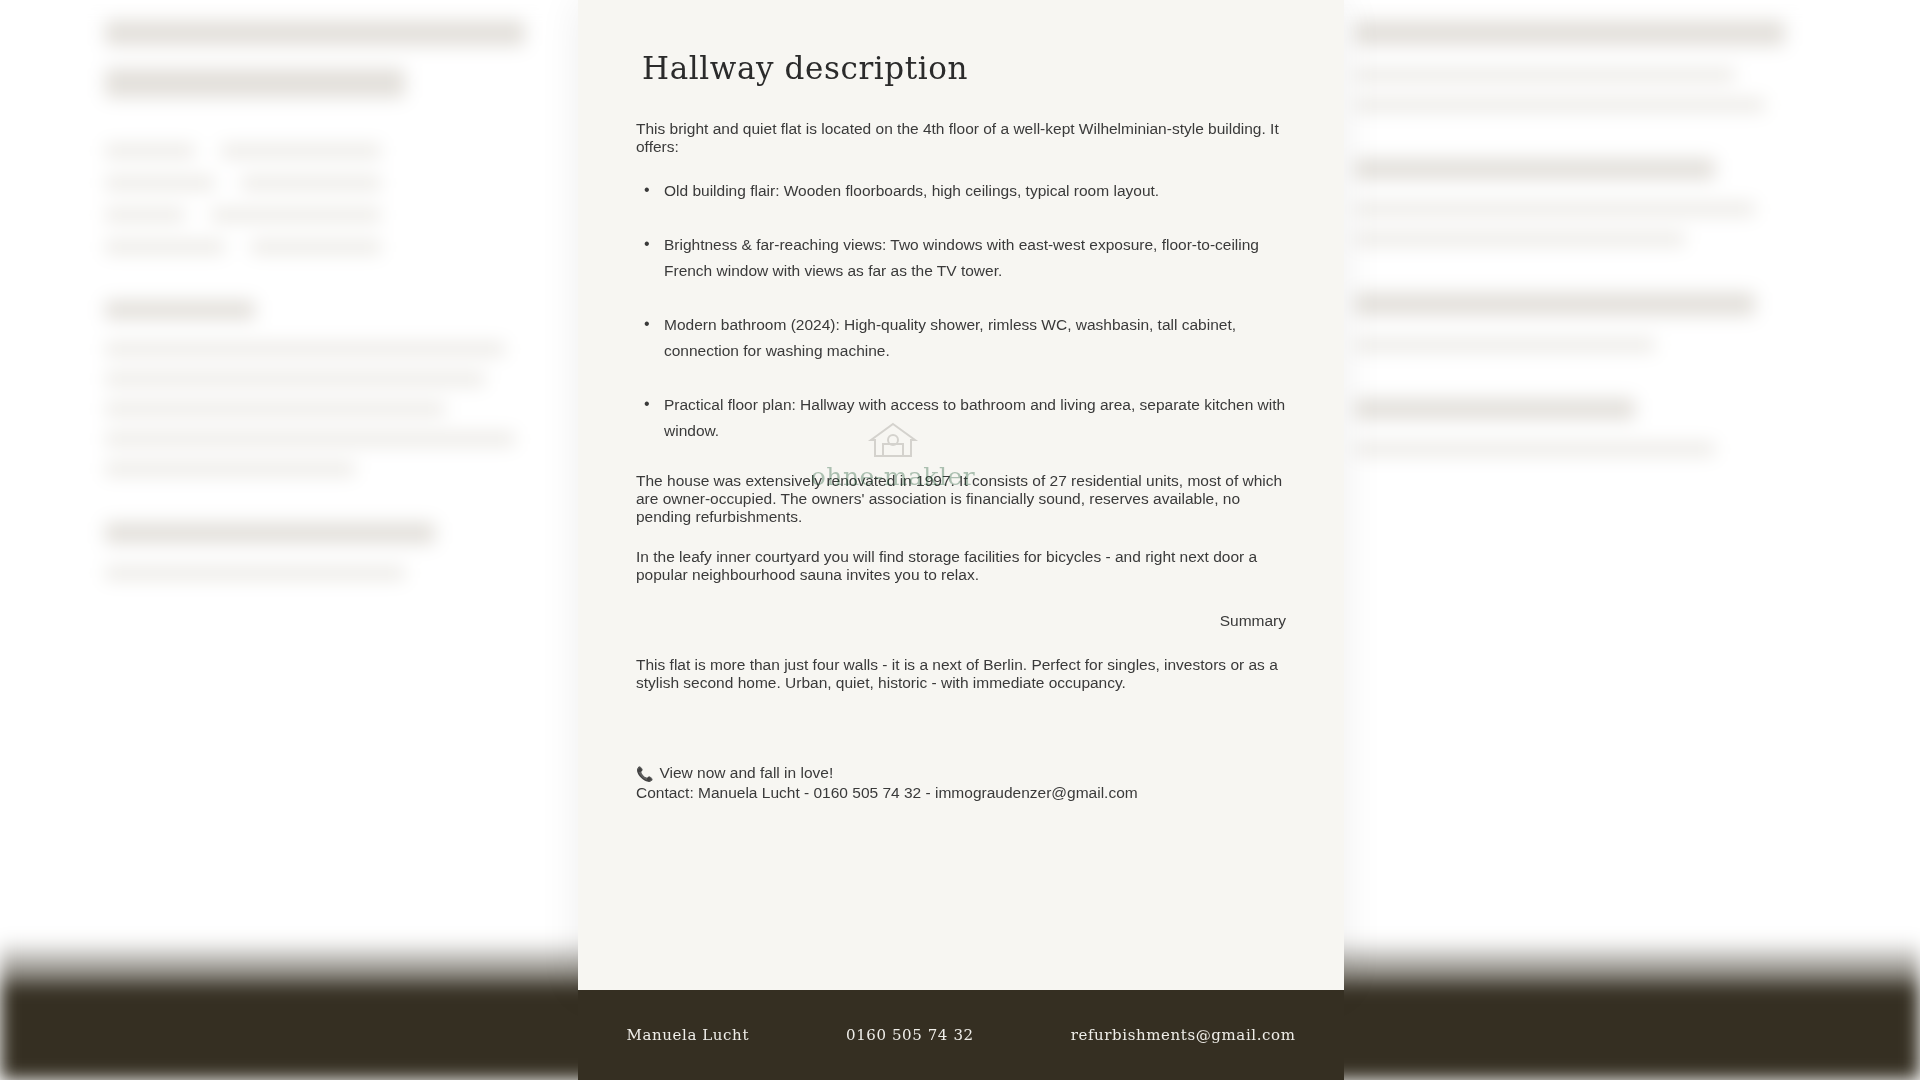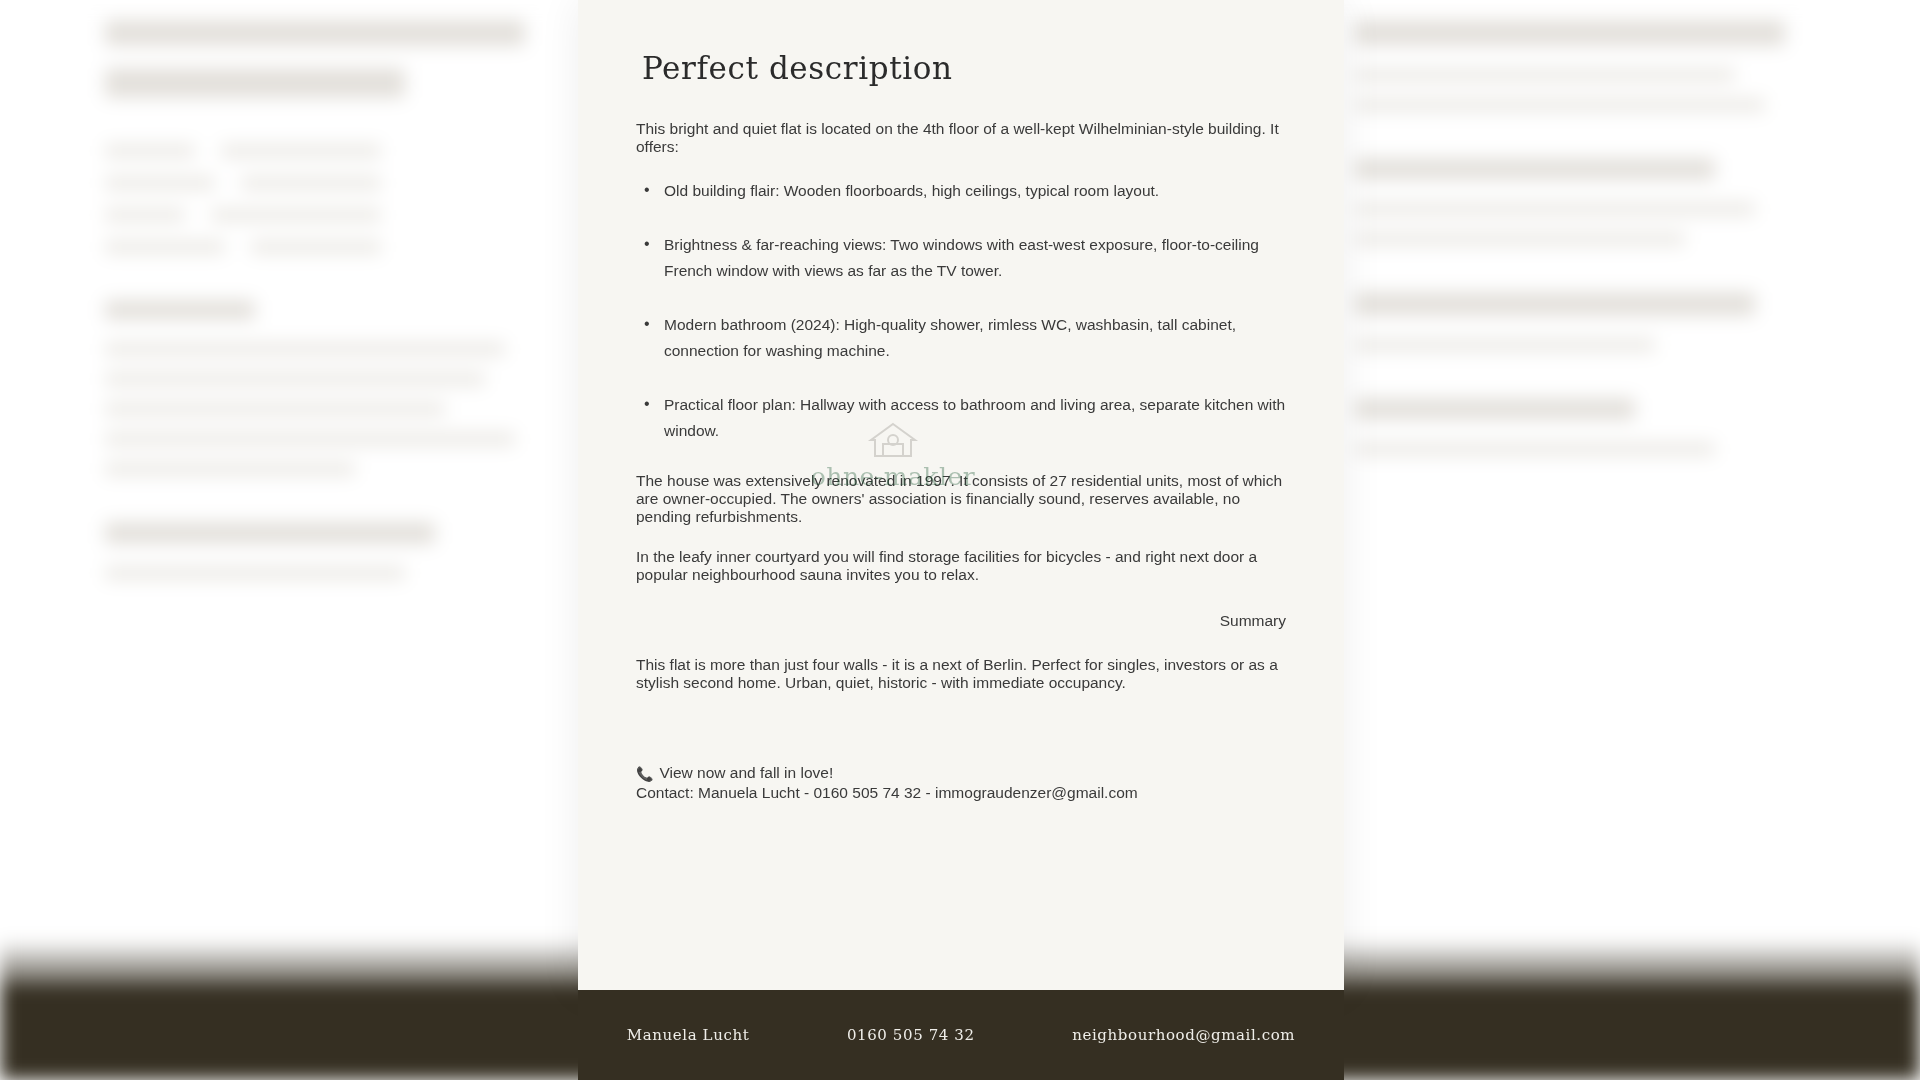--- a/index.html
+++ b/index.html
@@ -272,21 +272,21 @@
       </div>
     </div>
 
     <div class="bg-fade"></div>
     <div class="bg-footer-band"></div>
   </div>
 
   <div class="card">
     <div class="card-inner">
 
-      <h1 class="title">Perfect description</h1>
+      <h1 class="title">Hallway description</h1>
 
       <p class="body">This bright and quiet flat is located on the 4th floor of a well-kept Wilhelminian-style building. It offers:</p>
 
       <ul class="features">
         <li class="body">Old building flair: Wooden floorboards, high ceilings, typical room layout.</li>
         <li class="body">Brightness &amp; far-reaching views: Two windows with east-west exposure, floor-to-ceiling French window with views as far as the TV tower.</li>
         <li class="body">Modern bathroom (2024): High-quality shower, rimless WC, washbasin, tall cabinet, connection for washing machine.</li>
         <li class="body">Practical floor plan: Hallway with access to bathroom and living area, separate kitchen with window.</li>
       </ul>
 
@@ -313,16 +313,16 @@
         </svg>
         <span class="watermark-text">ohne-makler</span>
       </div>
 
     </div>
   </div>
 
   <div class="footer-bar">
     <span class="footer-item">Manuela Lucht</span>
     <span class="footer-item">0160 505 74 32</span>
-    <span class="footer-item">neighbourhood@gmail.com</span>
+    <span class="footer-item">refurbishments@gmail.com</span>
   </div>
 
 </div>
 
 </body></html>

